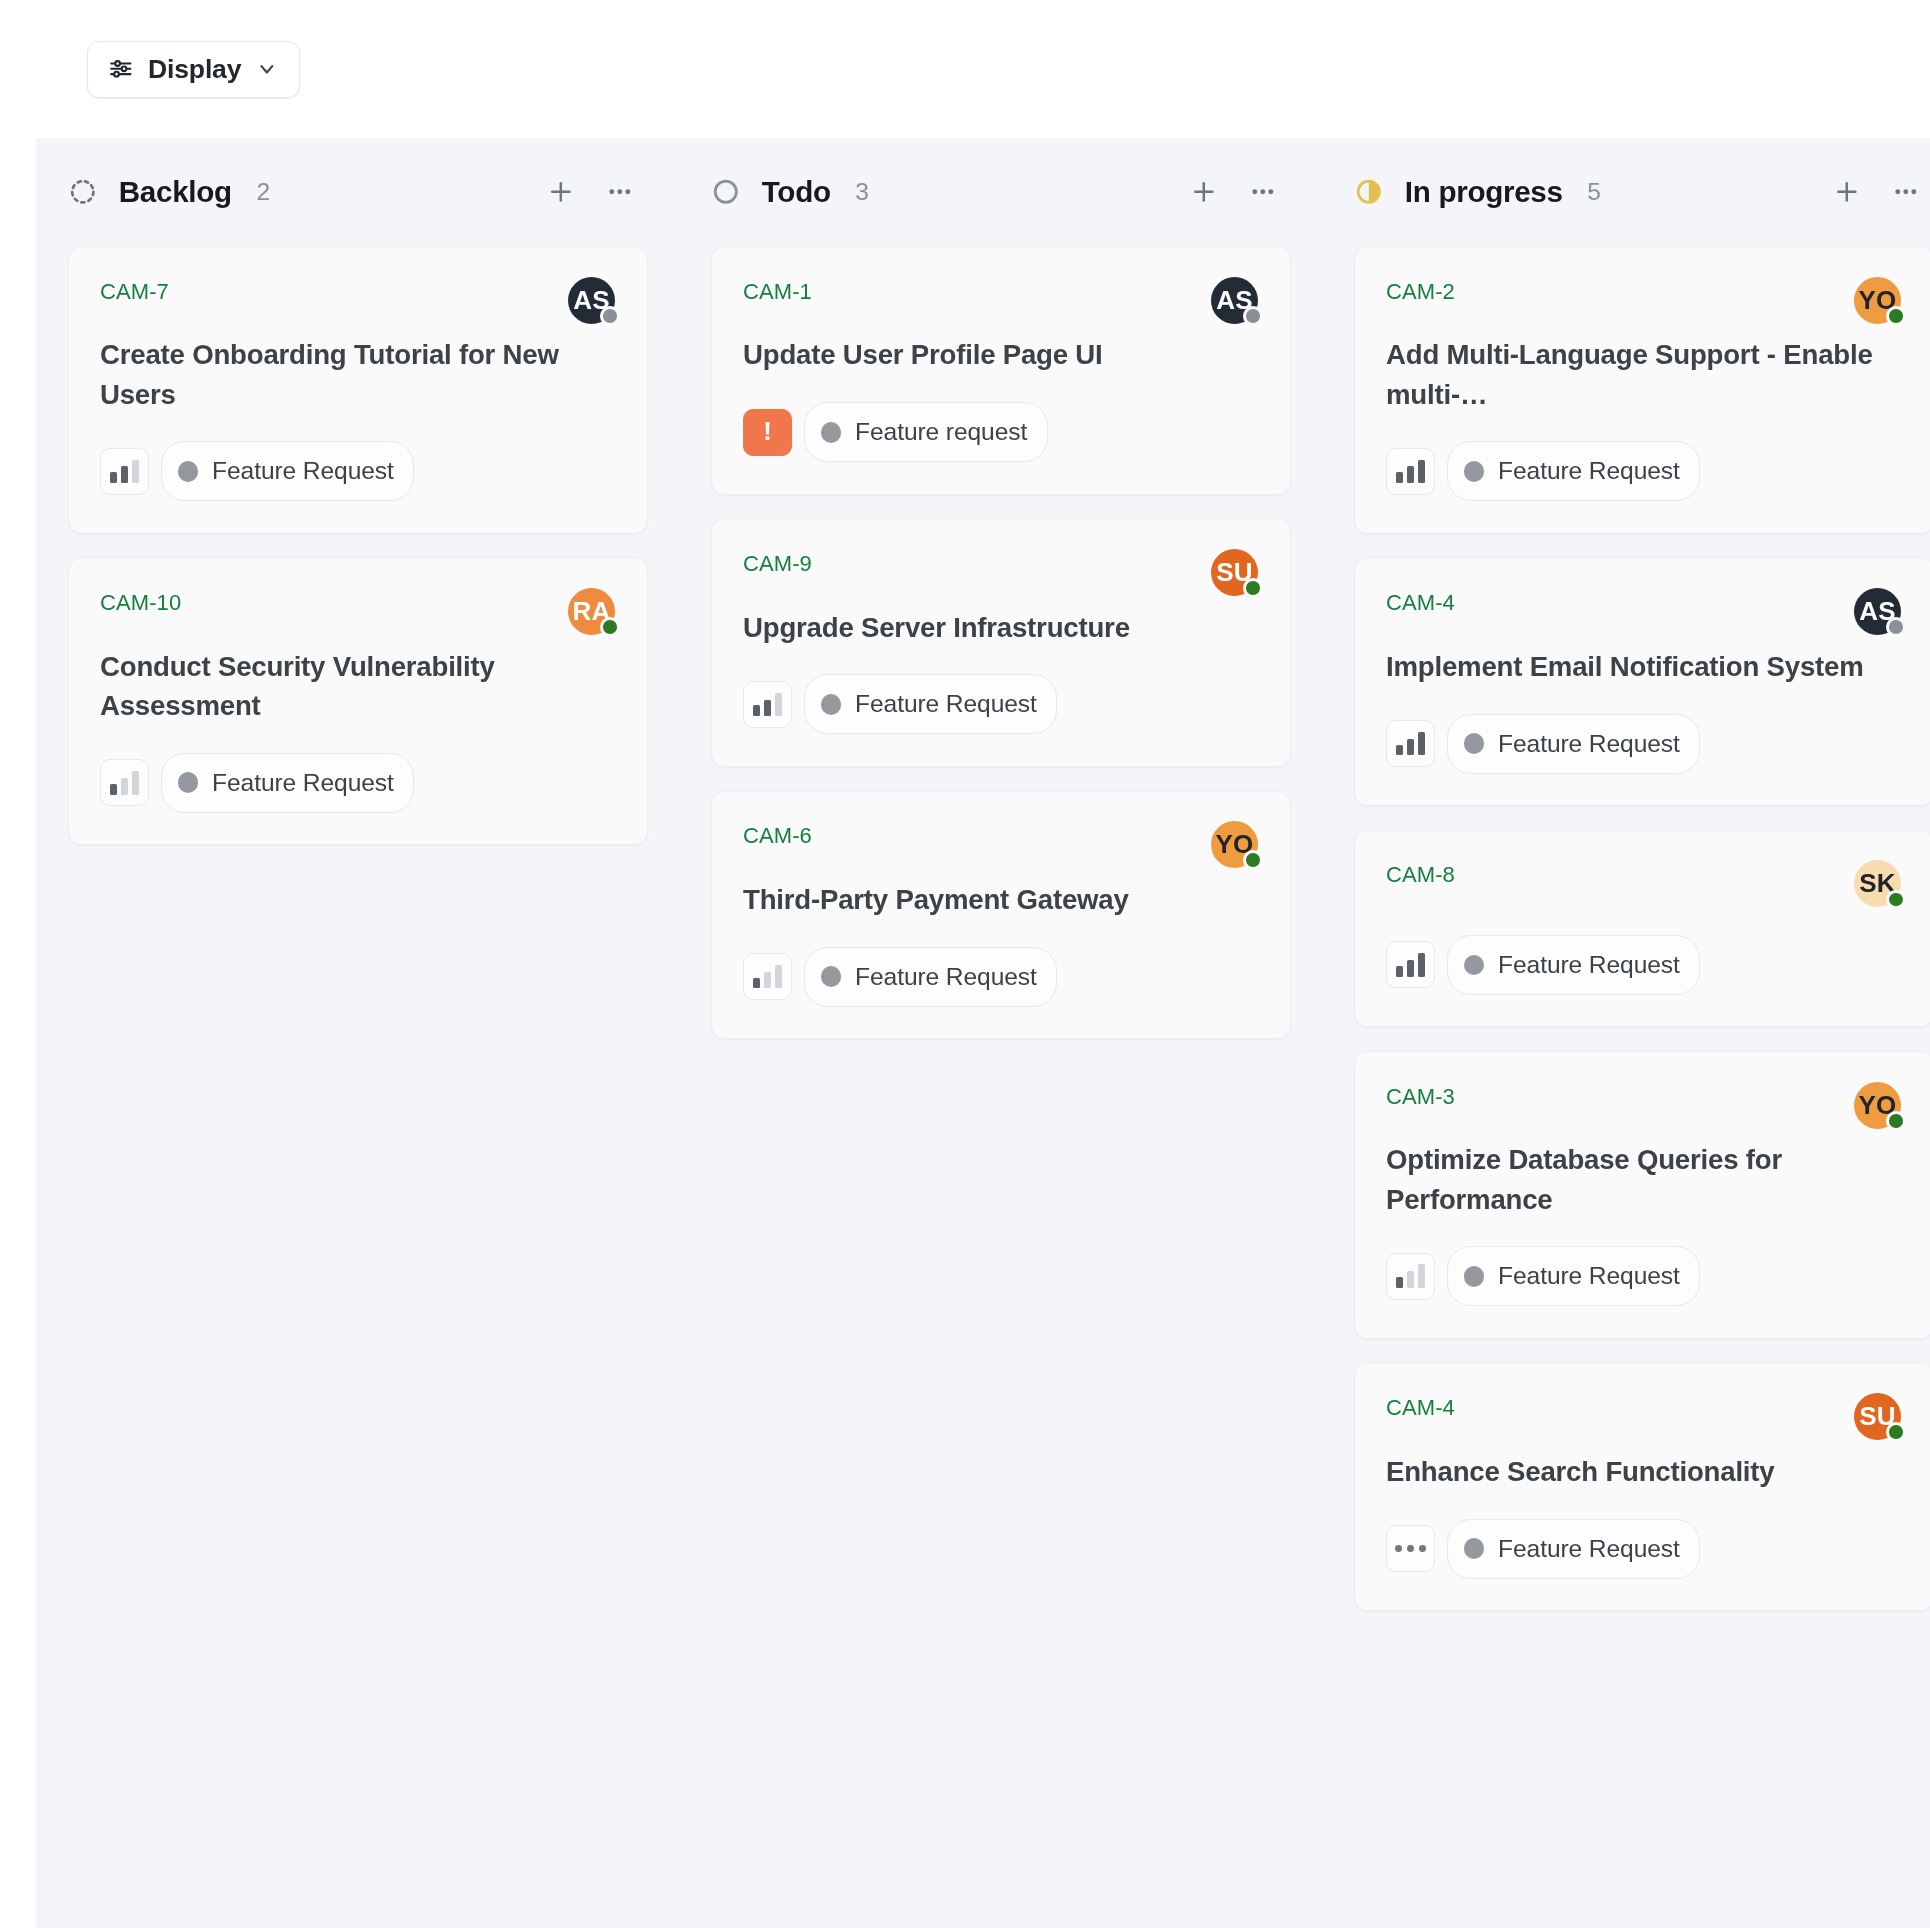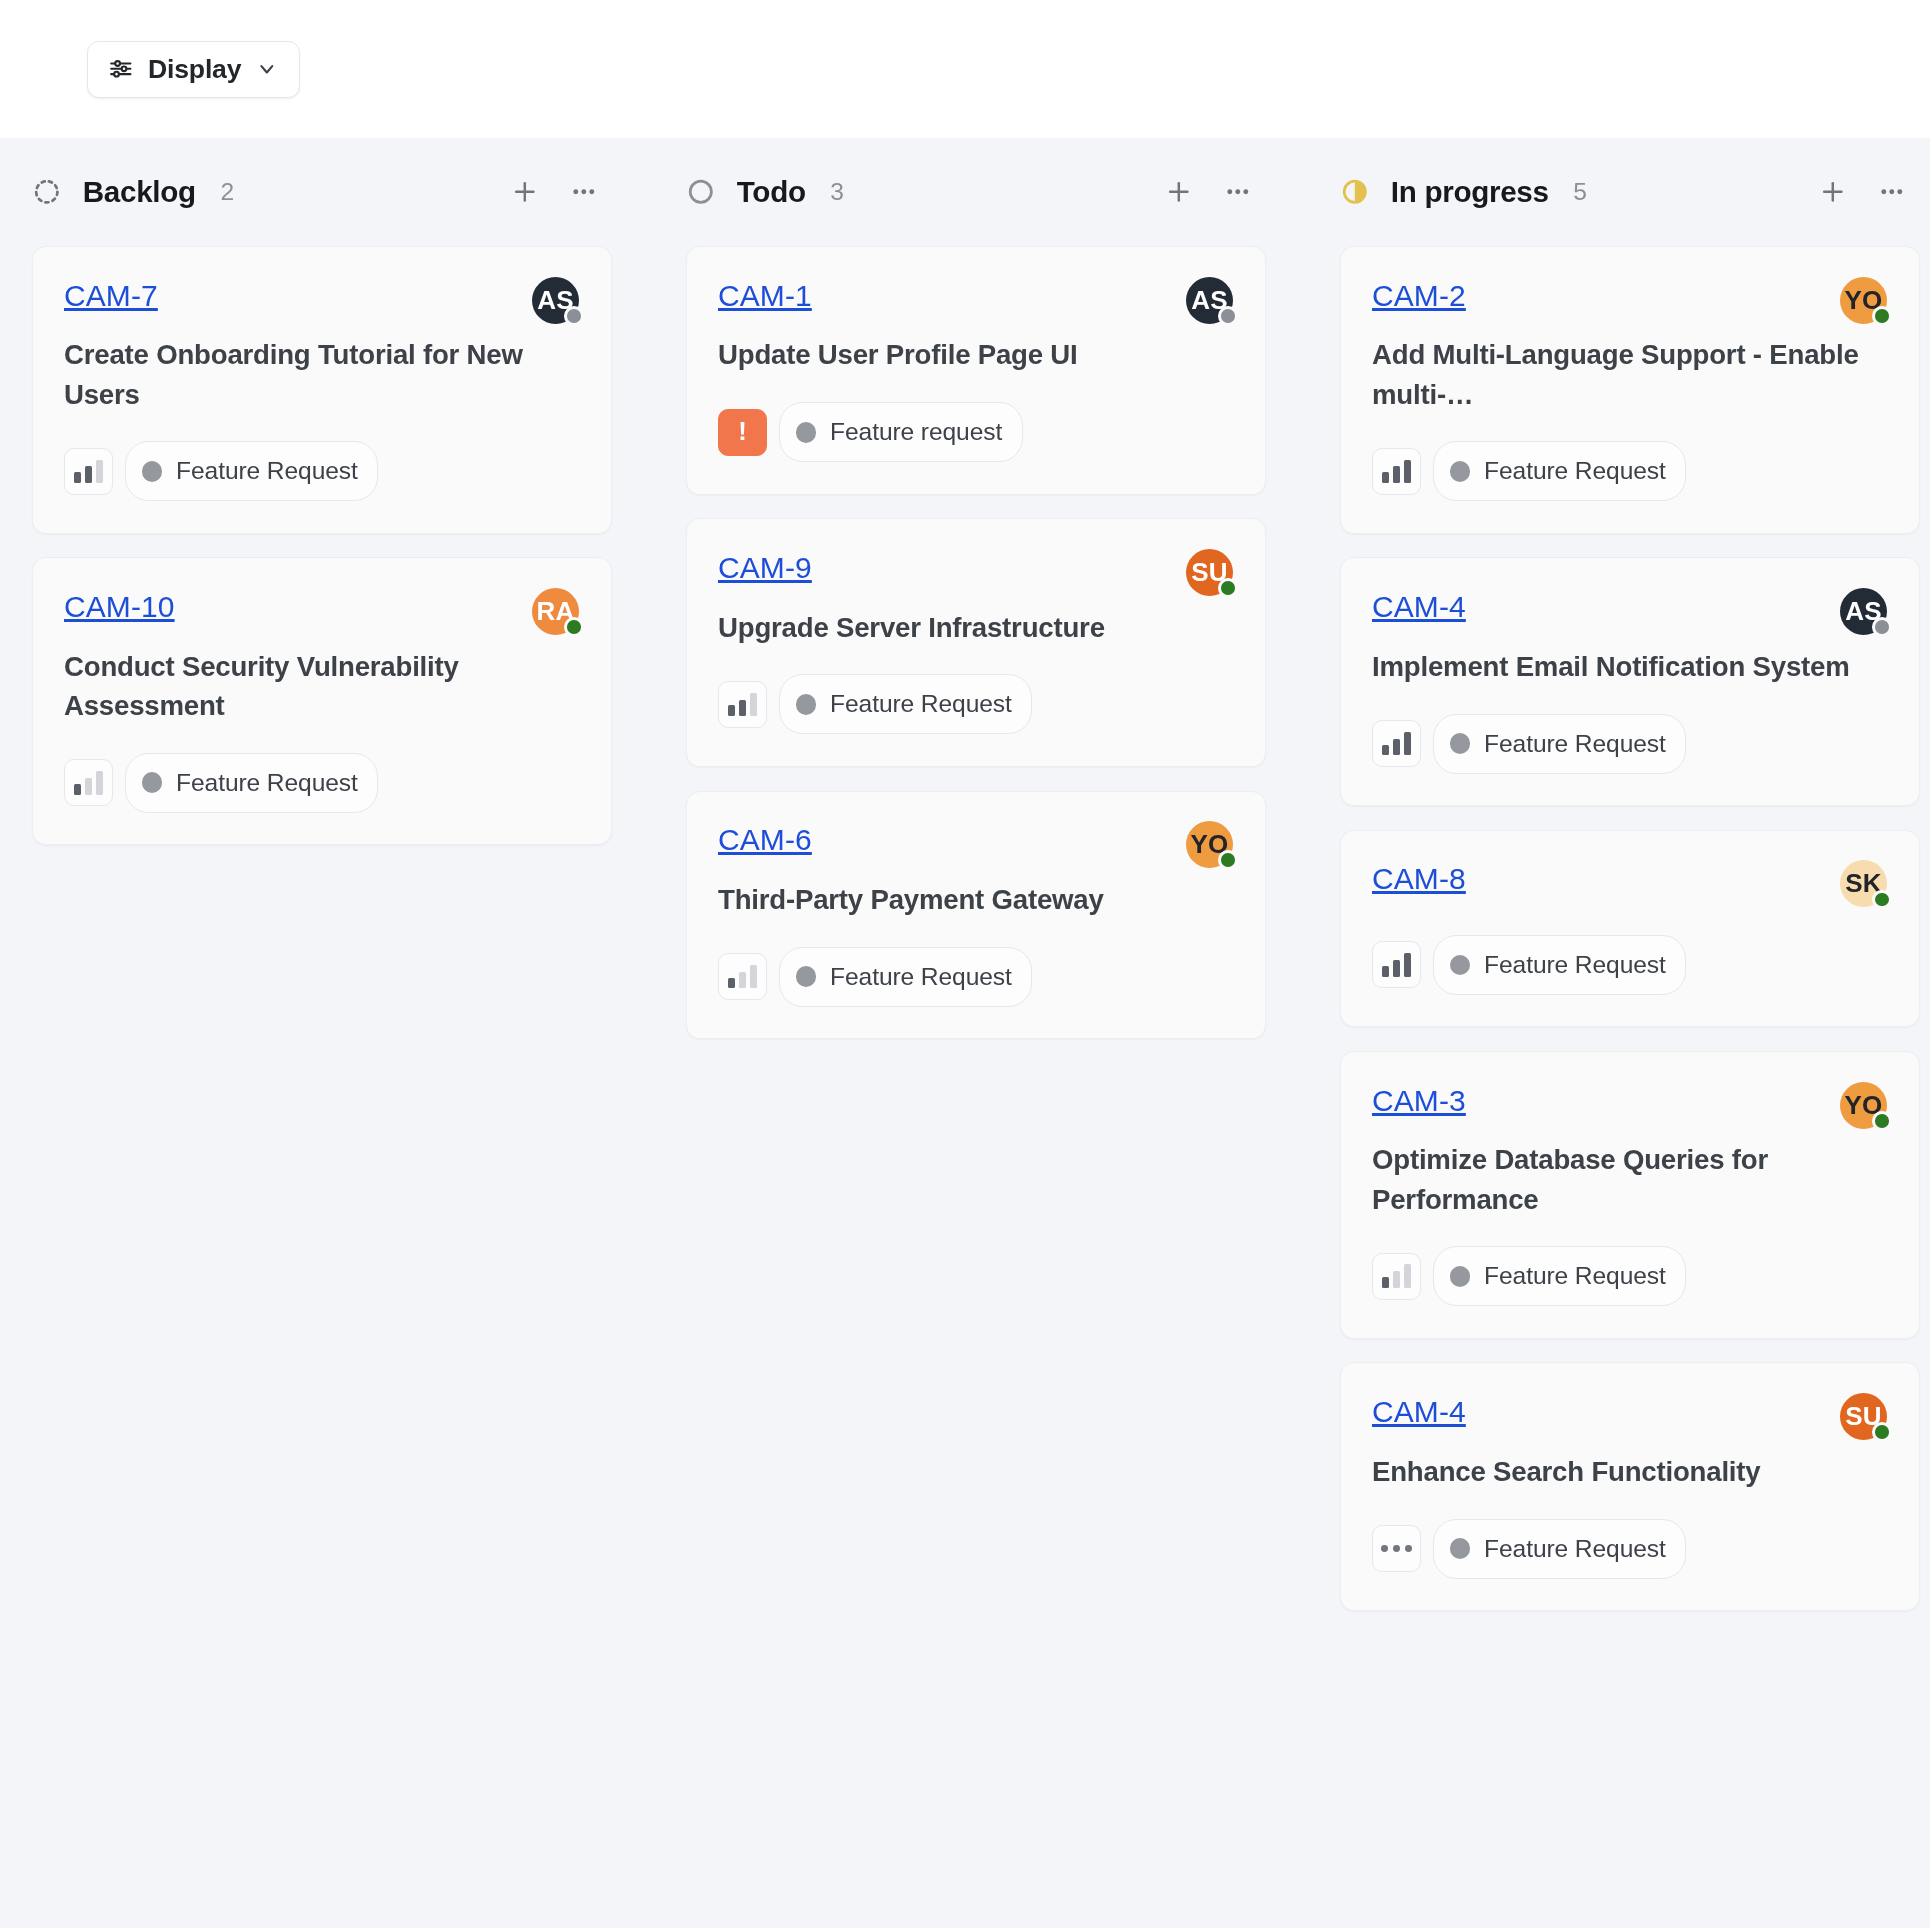--- a/index.html
+++ b/index.html
@@ -43,21 +43,22 @@
 
   .sliders-icon { width: 25.6px; height: 25.6px; display: block; }
   .chevron-icon { width: 21.7px; height: 21.7px; display: block; }
 
   
   .board {
     background: #f4f5f8;
     min-height: 1791px;
     padding: 0 0 59px 0;
     display: flex;
-    gap: 11px;
+    gap: 0;
+    margin-left: 36px;
   }
 
   .column {
     width: 643px;
     flex: 0 0 643px;
     padding: 0 0 0 0;
   }
 
   .column-header {
     display: flex;
@@ -114,26 +115,25 @@
   }
 
   .card-top {
     display: flex;
     align-items: flex-start;
     justify-content: space-between;
     min-height: 45px;
   }
 
   .card-id {
-    font-size: 30px;
-    color: #1d4ed8;
+    font-size: 22px;
+    color: #15803d;
     font-weight: 400;
     letter-spacing: 0.1px;
     padding-top: 2px;
-    text-decoration: underline;
   }
 
   
   .avatar-wrap { position: relative; width: 47px; height: 47px; flex: 0 0 47px; }
   .avatar {
     width: 47px; height: 47px;
     border-radius: 50%;
     display: flex;
     align-items: center;
     justify-content: center;

